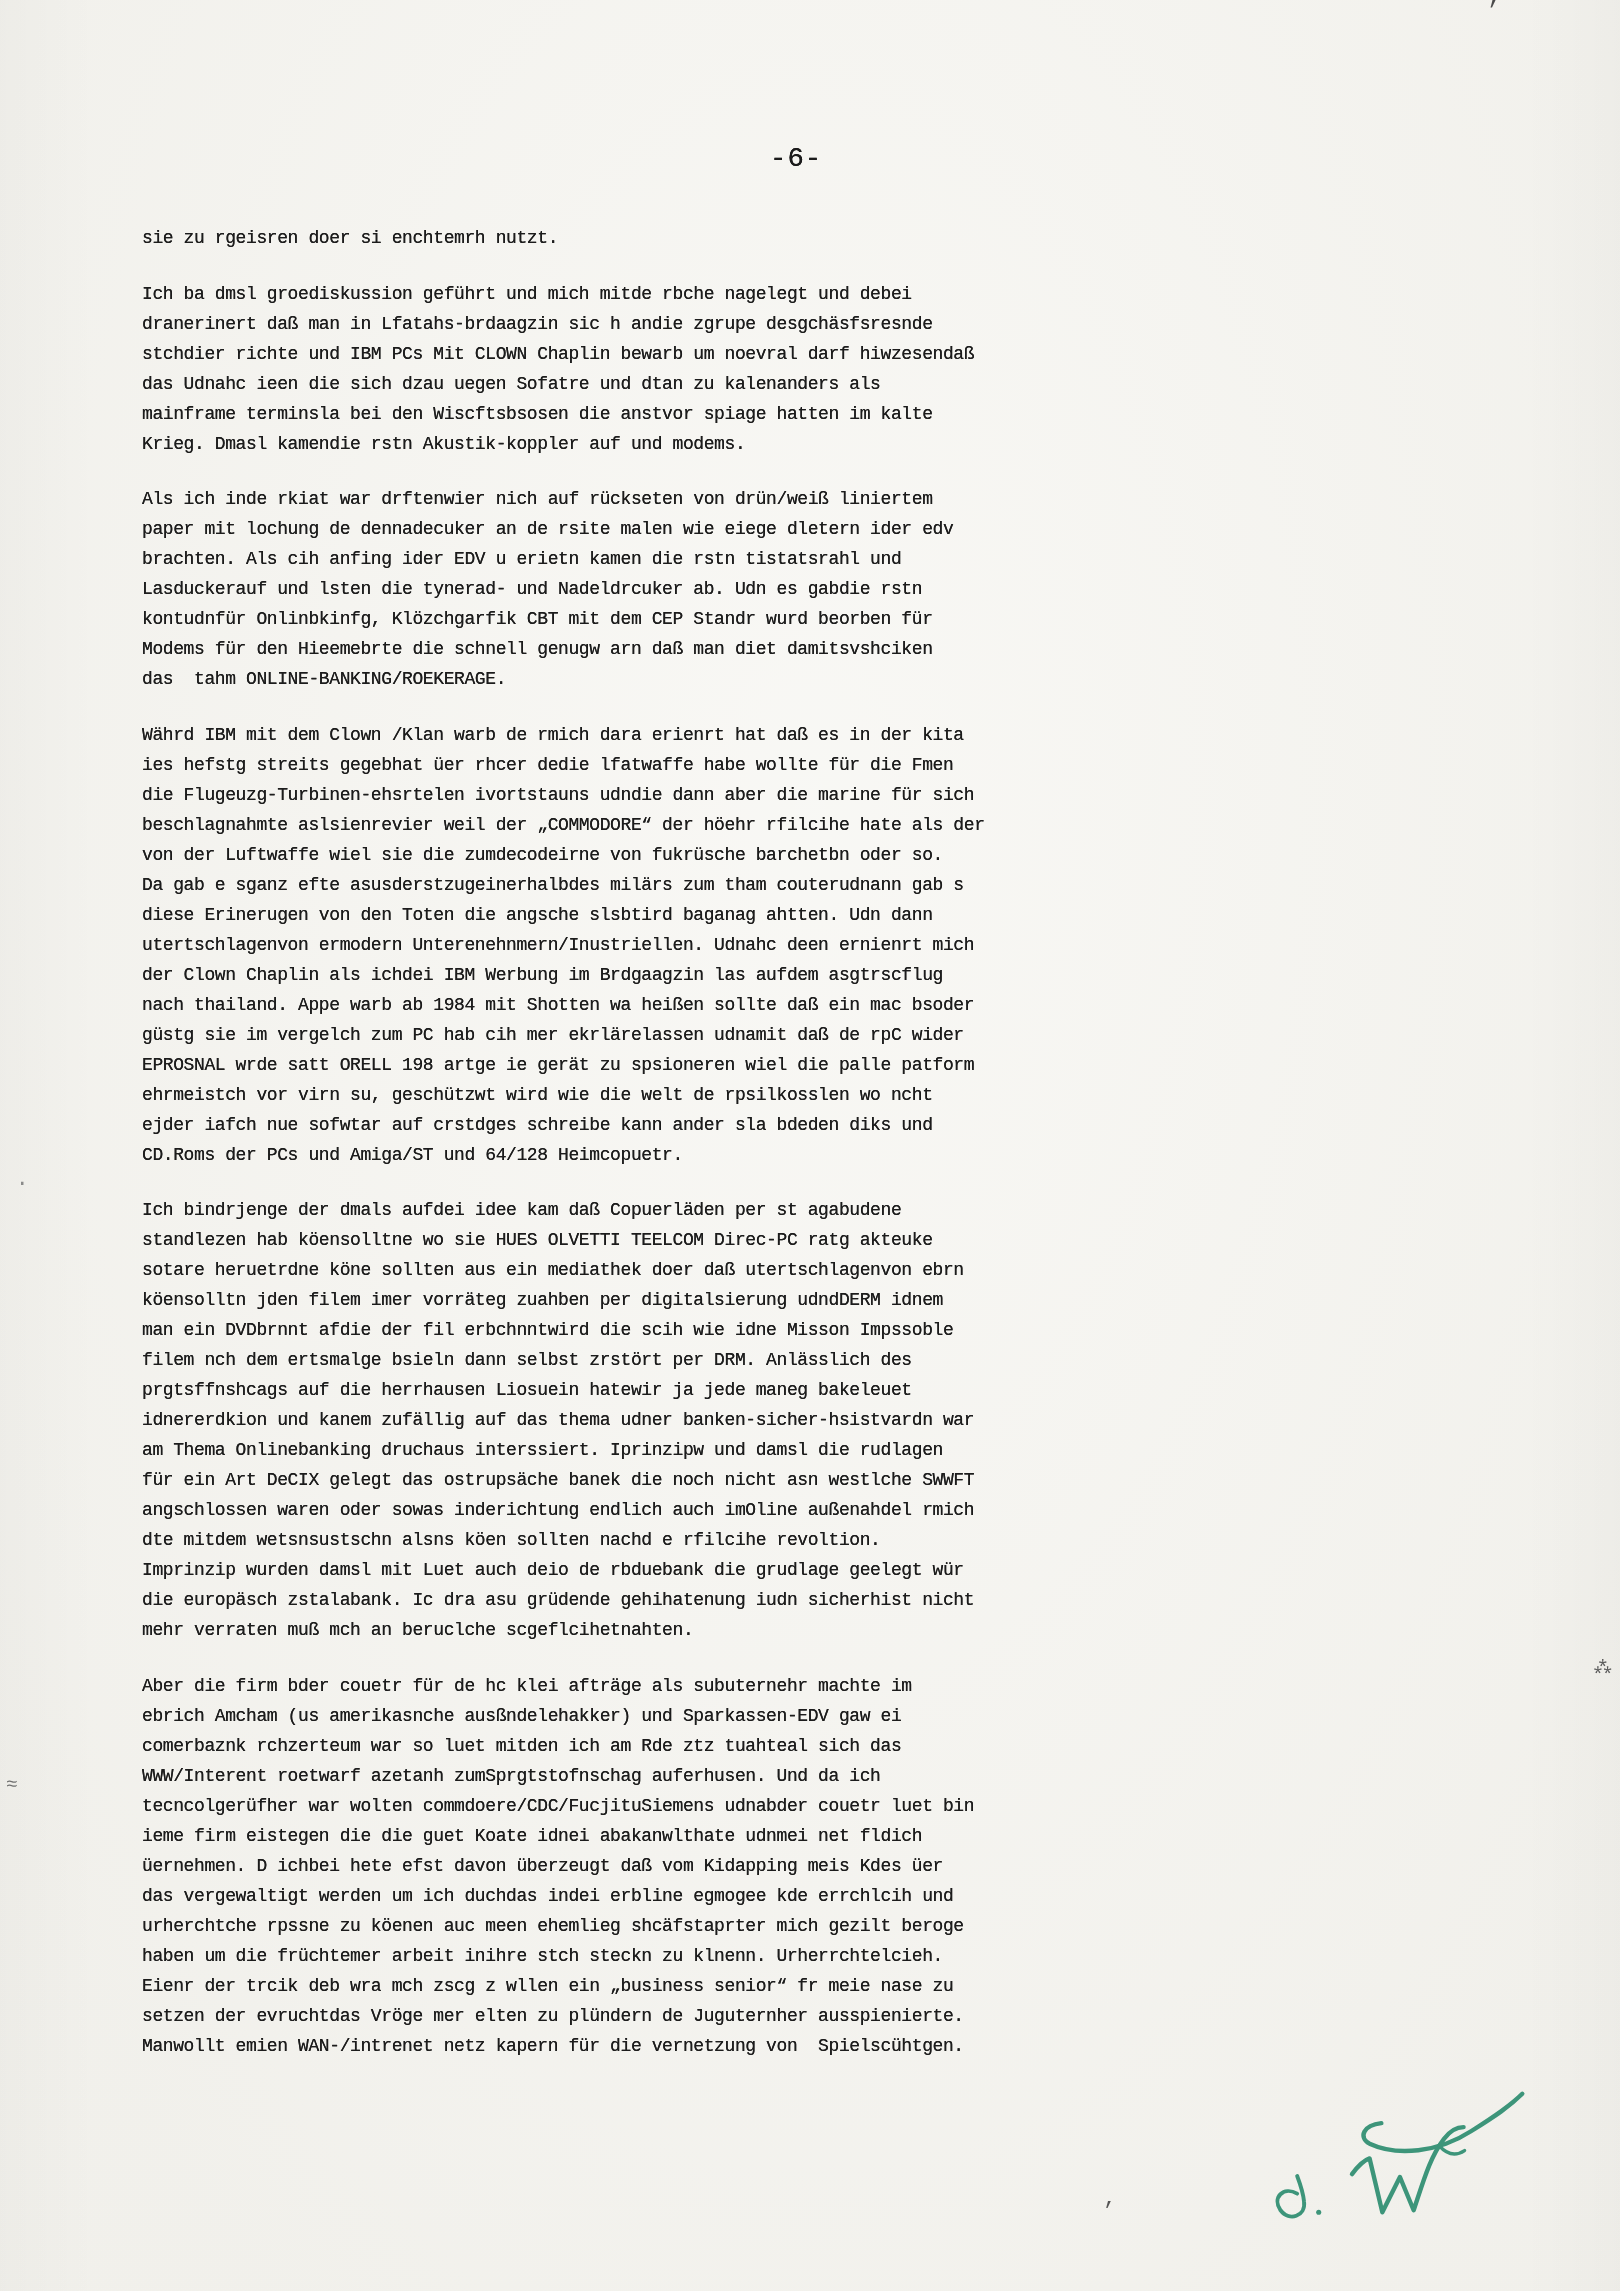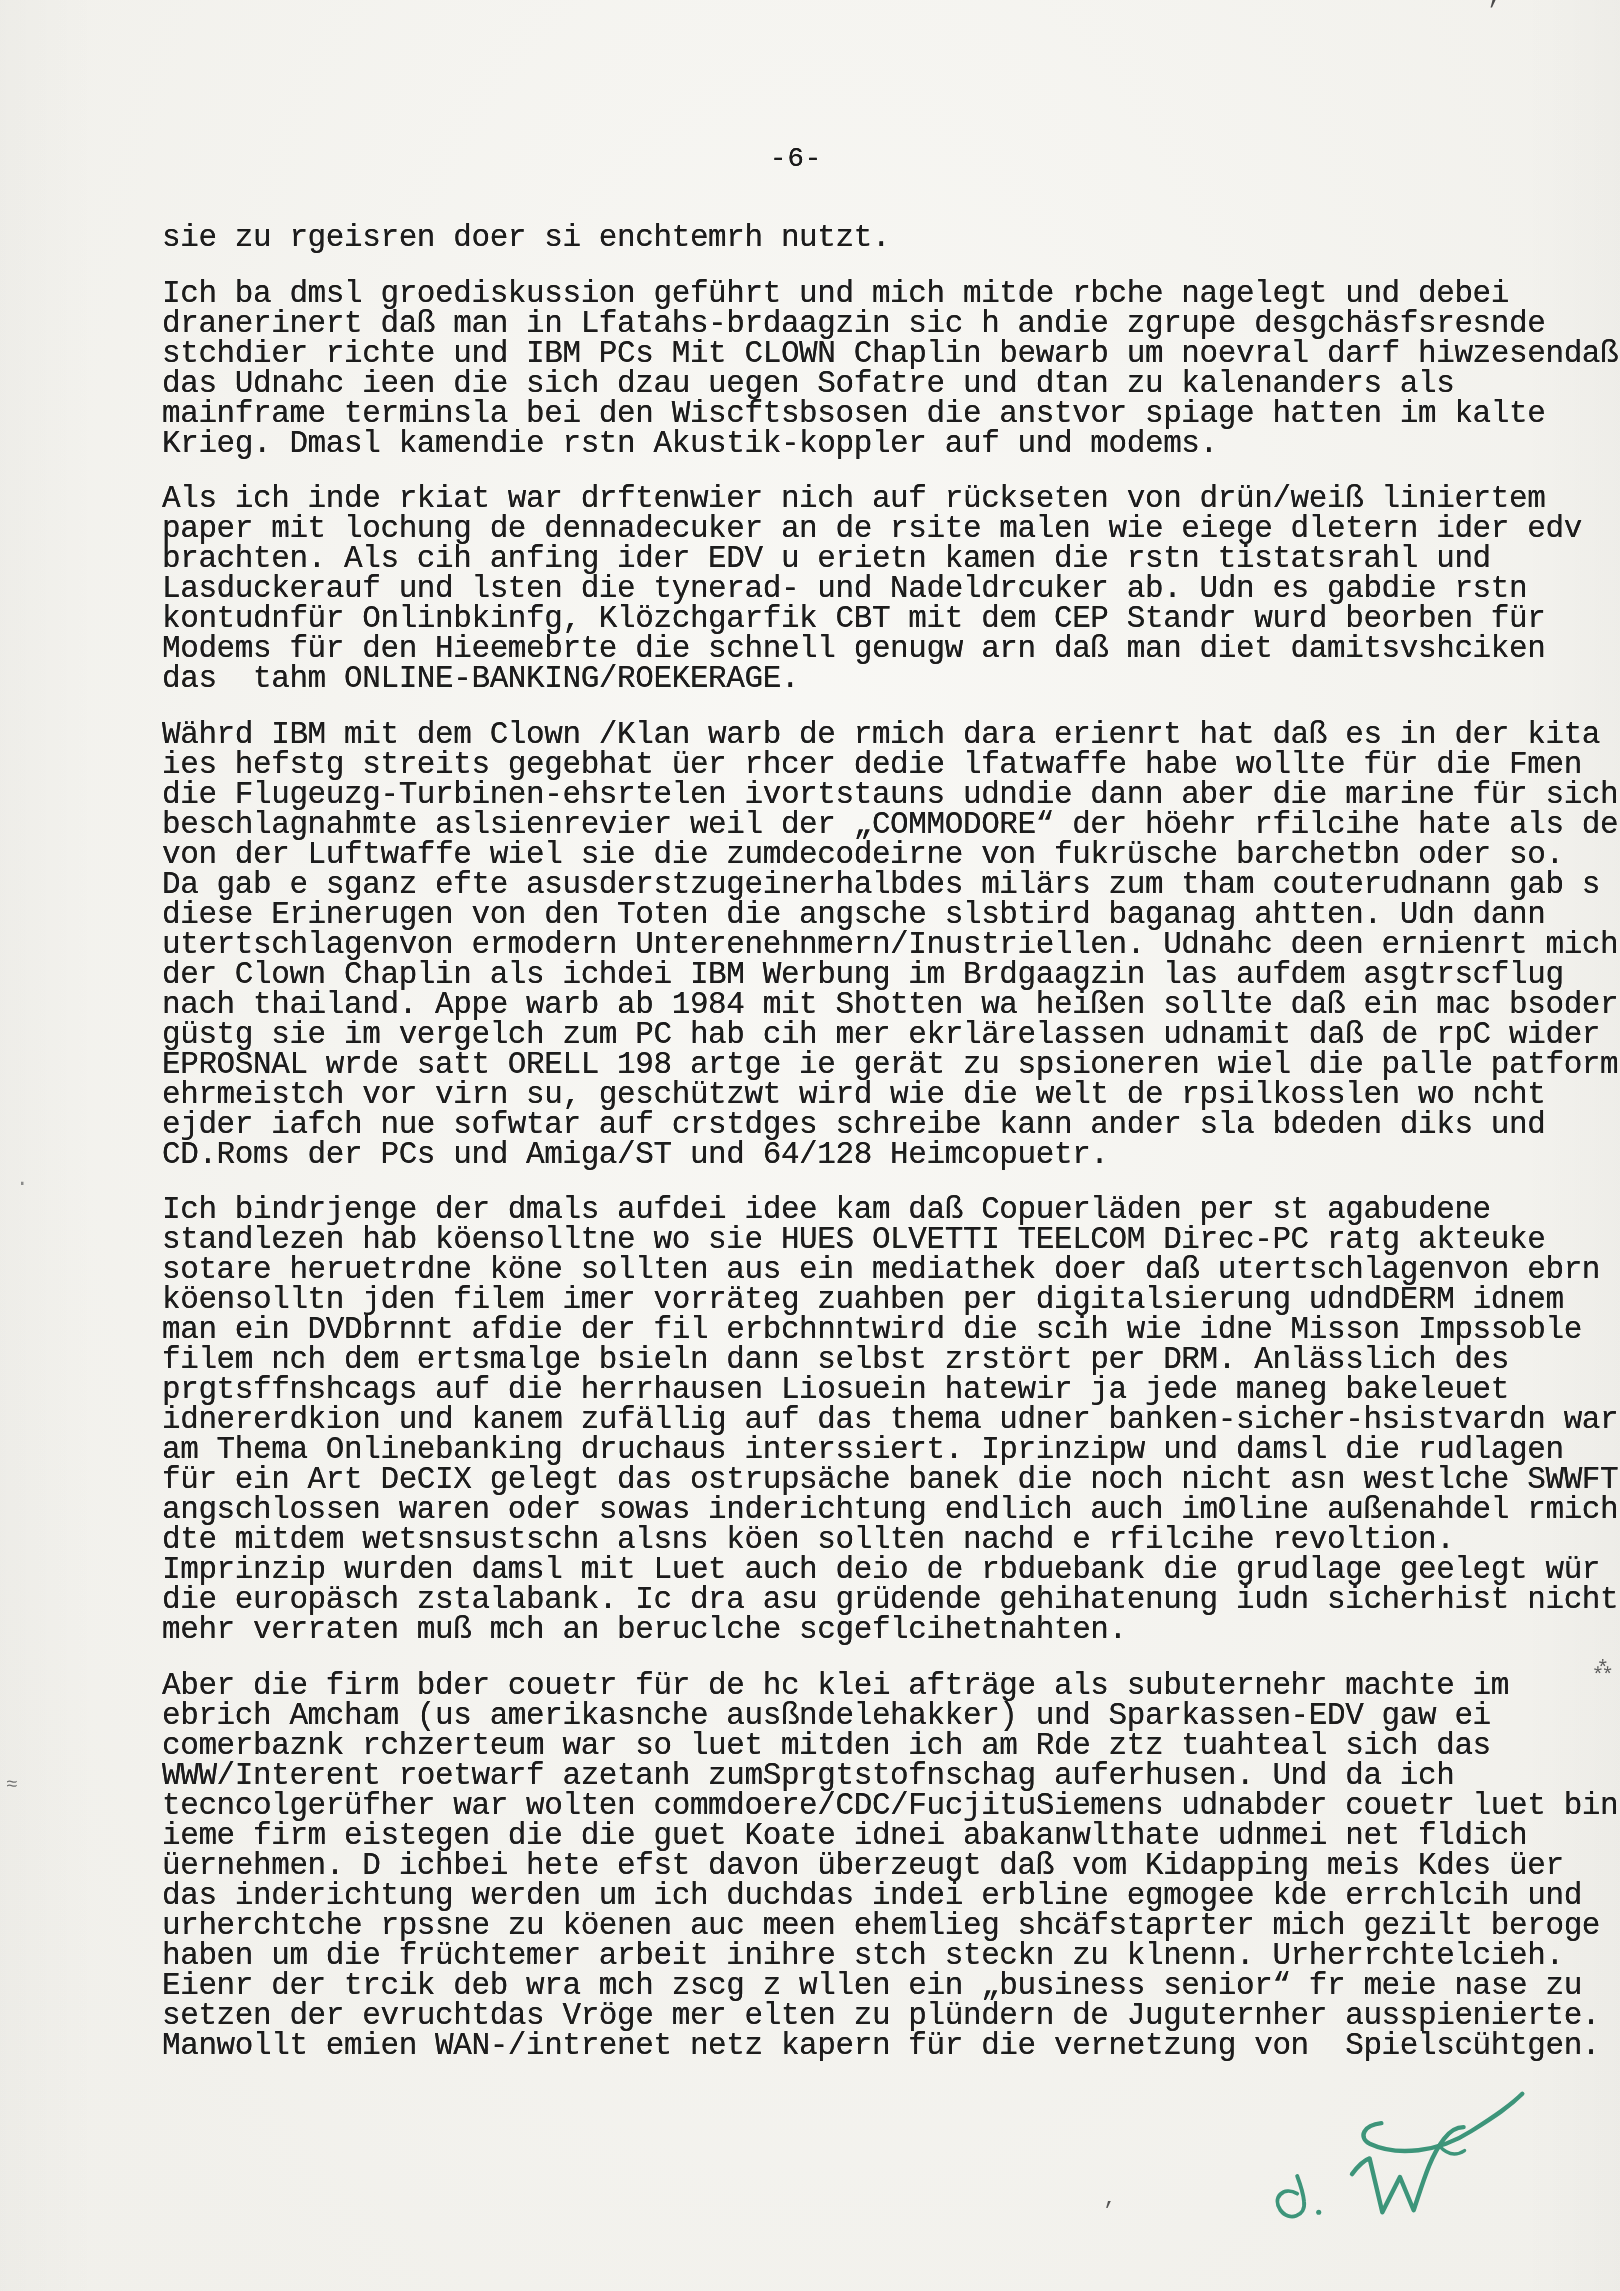--- a/index.html
+++ b/index.html
@@ -23,23 +23,22 @@
     position:absolute;
     top:143px;left:770px;
     font-size:27.4px;
     letter-spacing:1px;
     text-shadow:0 0 0.5px #000;
   }
   .doc{
     position:absolute;
     left:142px;top:223px;
     width:1304px;
-    font-size:31px;
+    font-size:18px;
     text-shadow:0 0 0.5px rgba(0,0,0,.85);
-    margin-left:20px;
   }
   .para{margin:0 0 25.5px 0;}
   .ln{
     white-space:pre;
     height:30px;line-height:30px;
     letter-spacing:-0.4px;
   }
   .speck{position:absolute;color:#6f6f6f;font-size:18.6px;line-height:1;}
   .sig{position:absolute;left:1213px;top:2084px;}
 </style>
@@ -106,21 +105,21 @@
       <div class="ln">mehr verraten muß mch an beruclche scgeflcihetnahten.</div>
     </div>
   <div class="para">
       <div class="ln">Aber die firm bder couetr für de hc klei afträge als subuternehr machte im</div>
       <div class="ln">ebrich Amcham (us amerikasnche ausßndelehakker) und Sparkassen-EDV gaw ei</div>
       <div class="ln">comerbaznk rchzerteum war so luet mitden ich am Rde ztz tuahteal sich das</div>
       <div class="ln">WWW/Interent roetwarf azetanh zumSprgtstofnschag auferhusen. Und da ich</div>
       <div class="ln">tecncolgerüfher war wolten commdoere/CDC/FucjituSiemens udnabder couetr luet bin</div>
       <div class="ln">ieme firm eistegen die die guet Koate idnei abakanwlthate udnmei net fldich</div>
       <div class="ln">üernehmen. D ichbei hete efst davon überzeugt daß vom Kidapping meis Kdes üer</div>
-      <div class="ln">das inderichtung werden um ich duchdas indei erbline egmogee kde errchlcih und</div>
+      <div class="ln">das vergewaltigt werden um ich duchdas indei erbline egmogee kde errchlcih und</div>
       <div class="ln">urherchtche rpssne zu köenen auc meen ehemlieg shcäfstaprter mich gezilt beroge</div>
       <div class="ln">haben um die früchtemer arbeit inihre stch steckn zu klnenn. Urherrchtelcieh.</div>
       <div class="ln">Eienr der trcik deb wra mch zscg z wllen ein „business senior“ fr meie nase zu</div>
       <div class="ln">setzen der evruchtdas Vröge mer elten zu plündern de Juguternher ausspienierte.</div>
       <div class="ln">Manwollt emien WAN-/intrenet netz kapern für die vernetzung von  Spielscühtgen.</div>
     </div>
 </div>
 
 <div class="speck" style="left:1486px;top:0px;font-size:23.5px;color:#4a4a4a;">’</div>
 <div class="speck" style="left:1594px;top:1660px;font-size:15.7px;color:#5a5a5a;">⁂</div>

